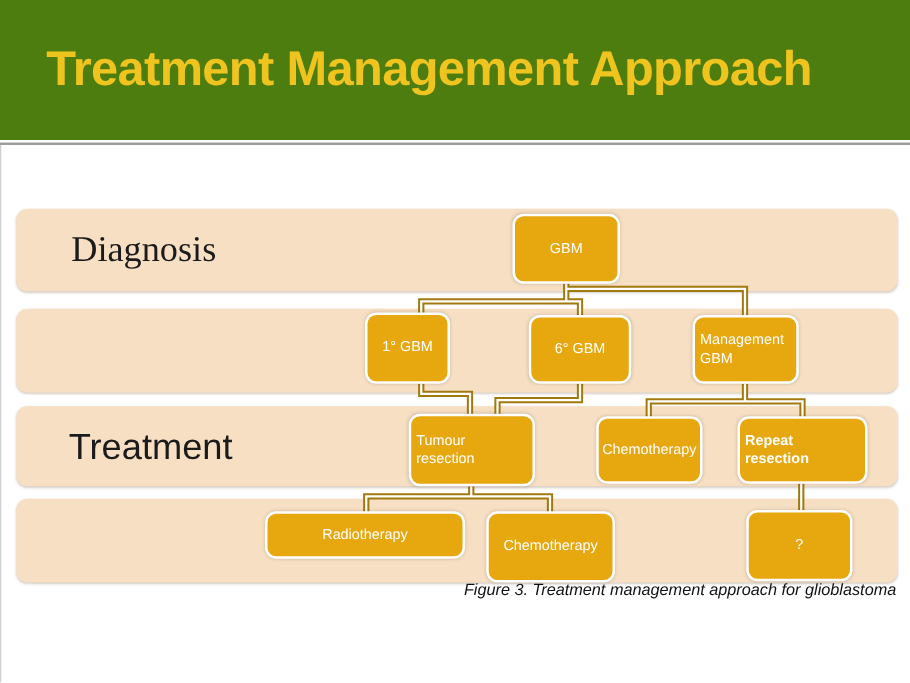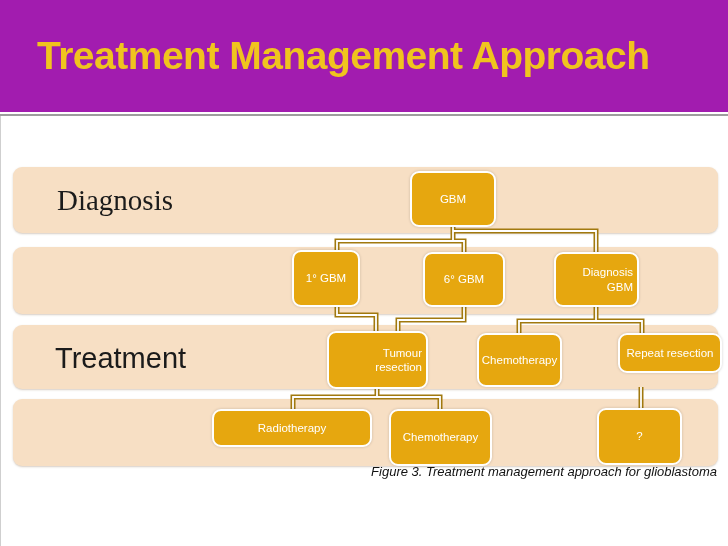--- a/index.html
+++ b/index.html
@@ -4,21 +4,21 @@
 <style>
   html,body{margin:0;padding:0;}
   body{
     width:728px;height:546px;position:relative;overflow:hidden;
     background:#ffffff;
     font-family:"Liberation Sans", sans-serif;
   }
   
   .header{
     position:absolute;left:0;top:0;width:728px;height:112px;
-    background:#a21caf;
+    background:#4d7c0f;
   }
   .slide-title{
     position:absolute;left:37px;top:34px;
     font-size:39px;font-weight:bold;letter-spacing:-0.5px;
     color:#F0C41E;white-space:nowrap;
   }
   .header-rule{
     position:absolute;left:0;top:114px;width:728px;height:2px;
     background:#9d9d9d;
   }
@@ -45,29 +45,29 @@
   .label-treatment{left:55px;top:342px;}
   
   .connectors{position:absolute;left:0;top:0;z-index:2;}
   
   .node{
     position:absolute;z-index:3;
     background:#E6A70F;border:2px solid #ffffff;border-radius:9px;
     box-shadow:0 0 3px rgba(0,0,0,0.18);
     color:#ffffff;font-size:11.5px;line-height:1.25;
     display:flex;align-items:center;justify-content:center;
-    text-align:right;box-sizing:border-box;padding:3px 4px;
+    text-align:left;box-sizing:border-box;padding:3px 4px;
   }
   .n-gbm       {left:410px;top:171px;width:86px; height:56px;}
   .n-primary   {left:292px;top:250px;width:68px; height:57px;}
   .n-secondary {left:423px;top:252px;width:82px; height:55px;}
   .n-recurrent {left:554px;top:252px;width:85px; height:55px;}
   .n-tumour    {left:327px;top:331px;width:101px;height:58px;}
   .n-chemo1    {left:477px;top:333px;width:85px; height:54px;}
-  .n-repeat    {left:618px;top:333px;width:104px;height:40px;}
+  .n-repeat    {left:590px;top:333px;width:104px;height:54px;font-weight:bold;}
   .n-radio     {left:212px;top:409px;width:160px;height:38px;}
   .n-chemo2    {left:389px;top:409px;width:103px;height:57px;}
   .n-unknown   {left:597px;top:408px;width:85px; height:57px;}
   
   .caption{
     position:absolute;right:11px;top:464px;z-index:2;
     font-size:13px;color:#111111;white-space:nowrap;font-style:italic;
   }
 </style>
 </head>
@@ -88,21 +88,21 @@
 <div class="band-label label-treatment">Treatment</div>
 
 <svg class="connectors" width="728" height="546" aria-hidden="true">
   <path d="M453,227 V231 H596 V252 M453,227 V241 M337,251 V241 H464 V252 M337,307 V315 H376 V332 M464,307 V320 H398 V332 M596,307 V321 M519,334 V321 H642 V334 M377,389 V397 M293,411 V397 H440 V411 M641,387 V409" fill="none" stroke="#A1790E" stroke-width="5"></path>
   <path d="M453,227 V231 H596 V252 M453,227 V241 M337,251 V241 H464 V252 M337,307 V315 H376 V332 M464,307 V320 H398 V332 M596,307 V321 M519,334 V321 H642 V334 M377,389 V397 M293,411 V397 H440 V411 M641,387 V409" fill="none" stroke="#ffffff" stroke-width="1.8"></path>
 </svg>
 
 <div class="node n-gbm">GBM</div>
 <div class="node n-primary">1° GBM</div>
 <div class="node n-secondary">6° GBM</div>
-<div class="node n-recurrent">Diagnosis GBM</div>
+<div class="node n-recurrent">Management GBM</div>
 <div class="node n-tumour">Tumour resection</div>
 <div class="node n-chemo1">Chemotherapy</div>
 <div class="node n-repeat">Repeat resection</div>
 <div class="node n-radio">Radiotherapy</div>
 <div class="node n-chemo2">Chemotherapy</div>
 <div class="node n-unknown">?</div>
 
 <div class="caption">Figure 3. Treatment management approach for glioblastoma</div>
 
 </body></html>

